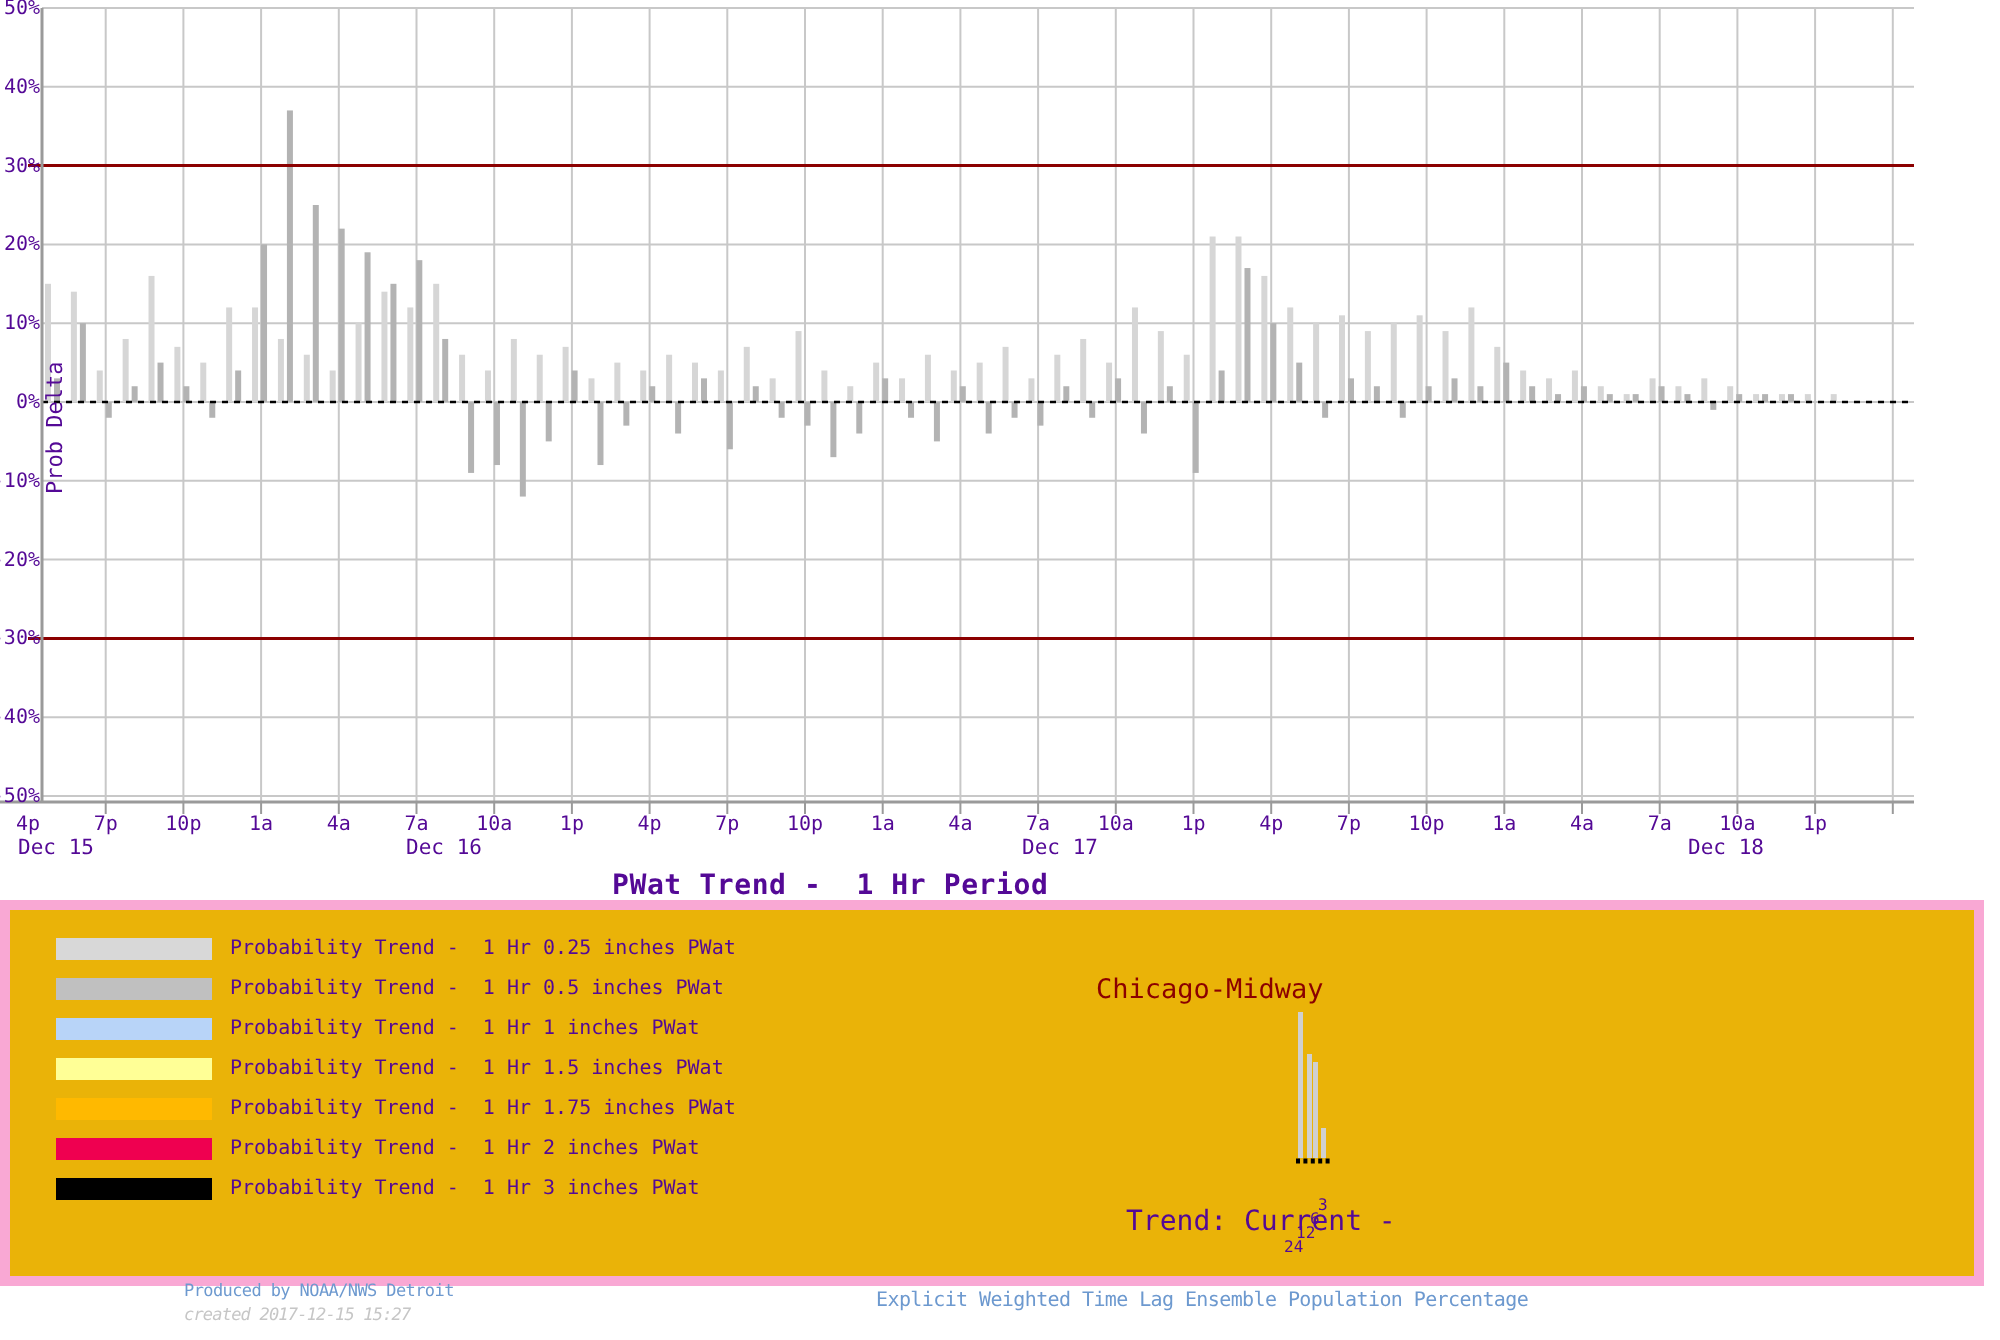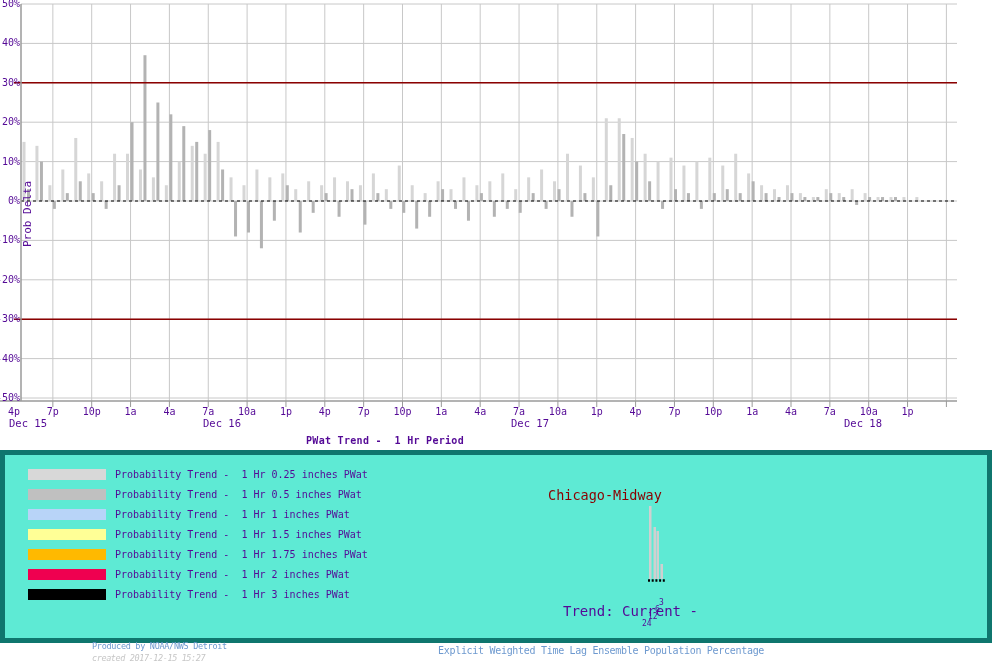--- a/index.html
+++ b/index.html
@@ -2,26 +2,26 @@
 <html><head>
 <meta charset="utf-8">
 <style>
   html,body{margin:0;padding:0;background:#ffffff;}
   body{width:1000px;height:670px;position:relative;overflow:hidden;
        font-family:"DejaVu Sans Mono",monospace;}
   #stage{position:absolute;inset:0;}
   svg text{font-family:"DejaVu Sans Mono",monospace;}
   #chart-svg{position:absolute;left:0;top:0;}
   .pre{white-space:pre;}
-  #chart-title{position:absolute;left:306px;top:435px;font-size:10px;font-weight:bold;
+  #chart-title{position:absolute;left:306px;top:435px;font-size:14px;font-weight:bold;
                color:#540996;letter-spacing:.3px;}
   #y-axis-label{position:absolute;left:21px;top:247px;font-size:11px;color:#540996;
                 transform:rotate(-90deg);transform-origin:0 0;}
   #legend-box{position:absolute;left:0px;top:450px;width:982px;height:183px;
-              border:5px solid #0f766e;background:#5eead4;}
+              border:5px solid #f9a8d4;background:#eab308;}
   .legend-row{display:flex;align-items:center;height:20px;padding-left:23px;}
   .legend-swatch{width:78px;height:11px;margin-right:9px;flex:0 0 auto;}
   .legend-label{font-size:10px;color:#540996;white-space:pre;}
   #station-name{position:absolute;left:548px;top:487px;font-size:13.5px;color:#8b0000;}
   #mini-svg{position:absolute;left:648px;top:504px;}
   #trend-label{position:absolute;left:527px;top:603px;font-size:14px;color:#540996;margin-left:36px;}
   .period-num{position:absolute;font-size:8px;color:#540996;}
   #period-3 {left:659px;top:598px;}
   #period-6 {left:655px;top:605px;}
   #period-12{left:648px;top:612px;}

